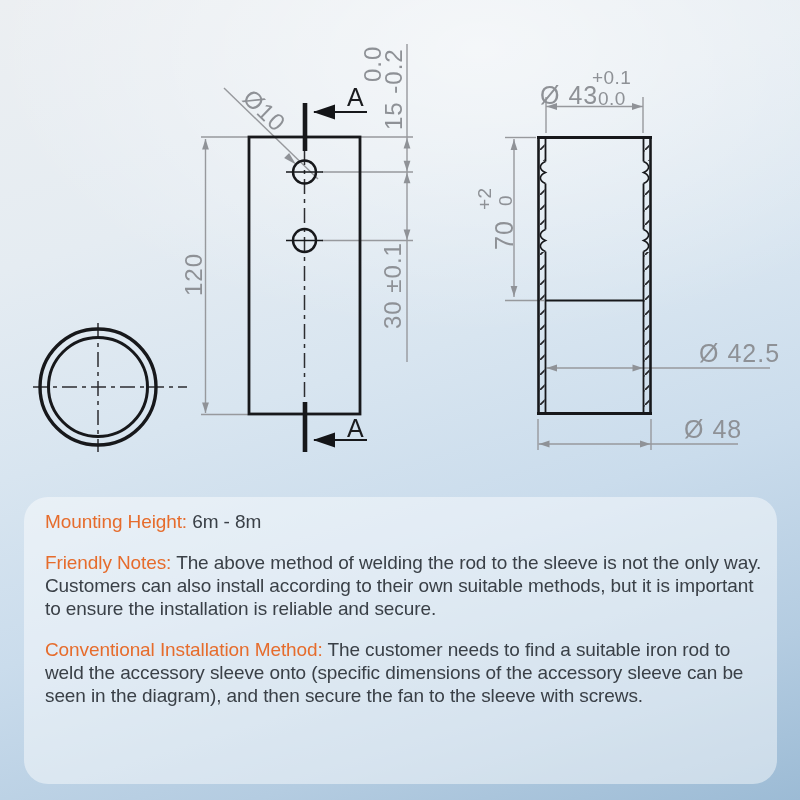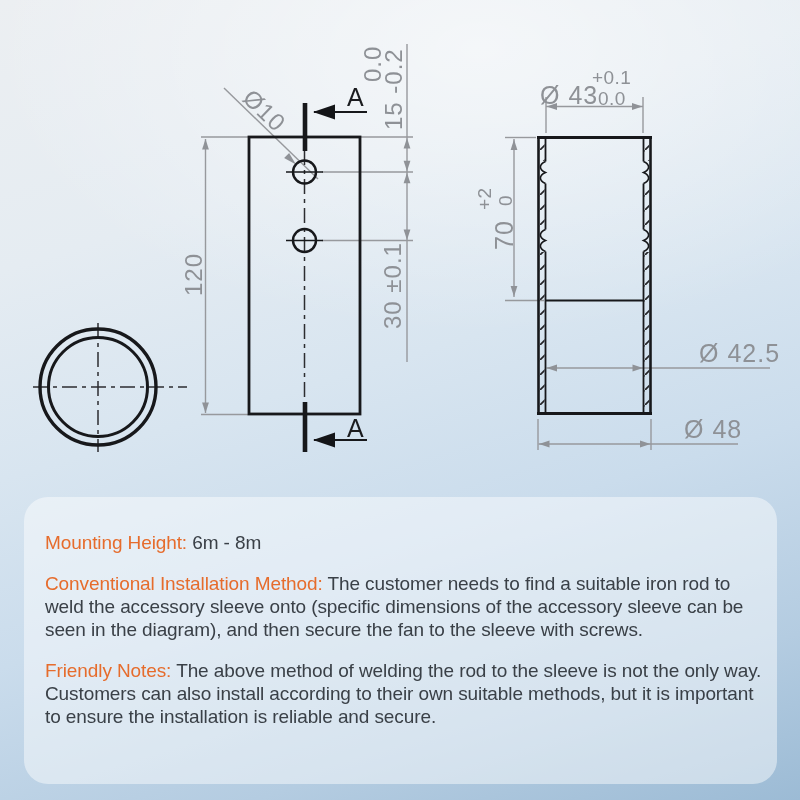--- a/index.html
+++ b/index.html
@@ -20,21 +20,21 @@
   .cl{stroke:#2c2d30;stroke-width:1.5;fill:none;stroke-dasharray:15 5 4 5;}
   .dtxt{font-family:"Liberation Sans",sans-serif;font-size:24px;fill:#8e9196;letter-spacing:1px;}
   .dtxt-lg{font-size:25px;}
   .dtxt-sm{font-size:19px;letter-spacing:0.4px;}
   .atxt{font-family:"Liberation Sans",sans-serif;font-size:25px;fill:#1b1c1f;}
 
   
   .notes-card{
     position:absolute;left:24px;top:497px;width:753px;height:287px;
     border-radius:24px;background:rgba(255,255,255,0.46);
-    box-sizing:border-box;padding:34px 14px 0 21px;
+    box-sizing:border-box;padding:13px 14px 0 21px;
   }
   .notes-card p{margin:0 0 18px 0;font-size:19px;line-height:23px;color:#3a4047;letter-spacing:-0.1px;}
   .notes-card .lbl{color:#e66c2c;}
 </style>
 </head>
 <body>
 
 <div class="stage">
 
   <svg class="drawing" width="800" height="497" viewBox="0 0 800 497" xmlns="http://www.w3.org/2000/svg">
@@ -168,22 +168,22 @@
       <text class="dtxt dtxt-lg" x="684" y="438">Ø 48</text>
     </g>
   </svg>
 
   <div class="notes-card">
     <p>
       <span class="lbl">Mounting Height:</span>
       <span>6m - 8m</span>
     </p>
     <p>
+      <span class="lbl">Friendly Notes:</span>
+      <span>The above method of welding the rod to the sleeve is not the only way. Customers can also install according to their own suitable methods, but it is important to ensure the installation is reliable and secure.</span>
+    </p>
+    <p>
       <span class="lbl">Conventional Installation Method:</span>
       <span>The customer needs to find a suitable iron rod to weld the accessory sleeve onto (specific dimensions of the accessory sleeve can be seen in the diagram), and then secure the fan to the sleeve with screws.</span>
-    </p>
-    <p>
-      <span class="lbl">Friendly Notes:</span>
-      <span>The above method of welding the rod to the sleeve is not the only way. Customers can also install according to their own suitable methods, but it is important to ensure the installation is reliable and secure.</span>
     </p>
   </div>
 
 </div>
 
 </body></html>

